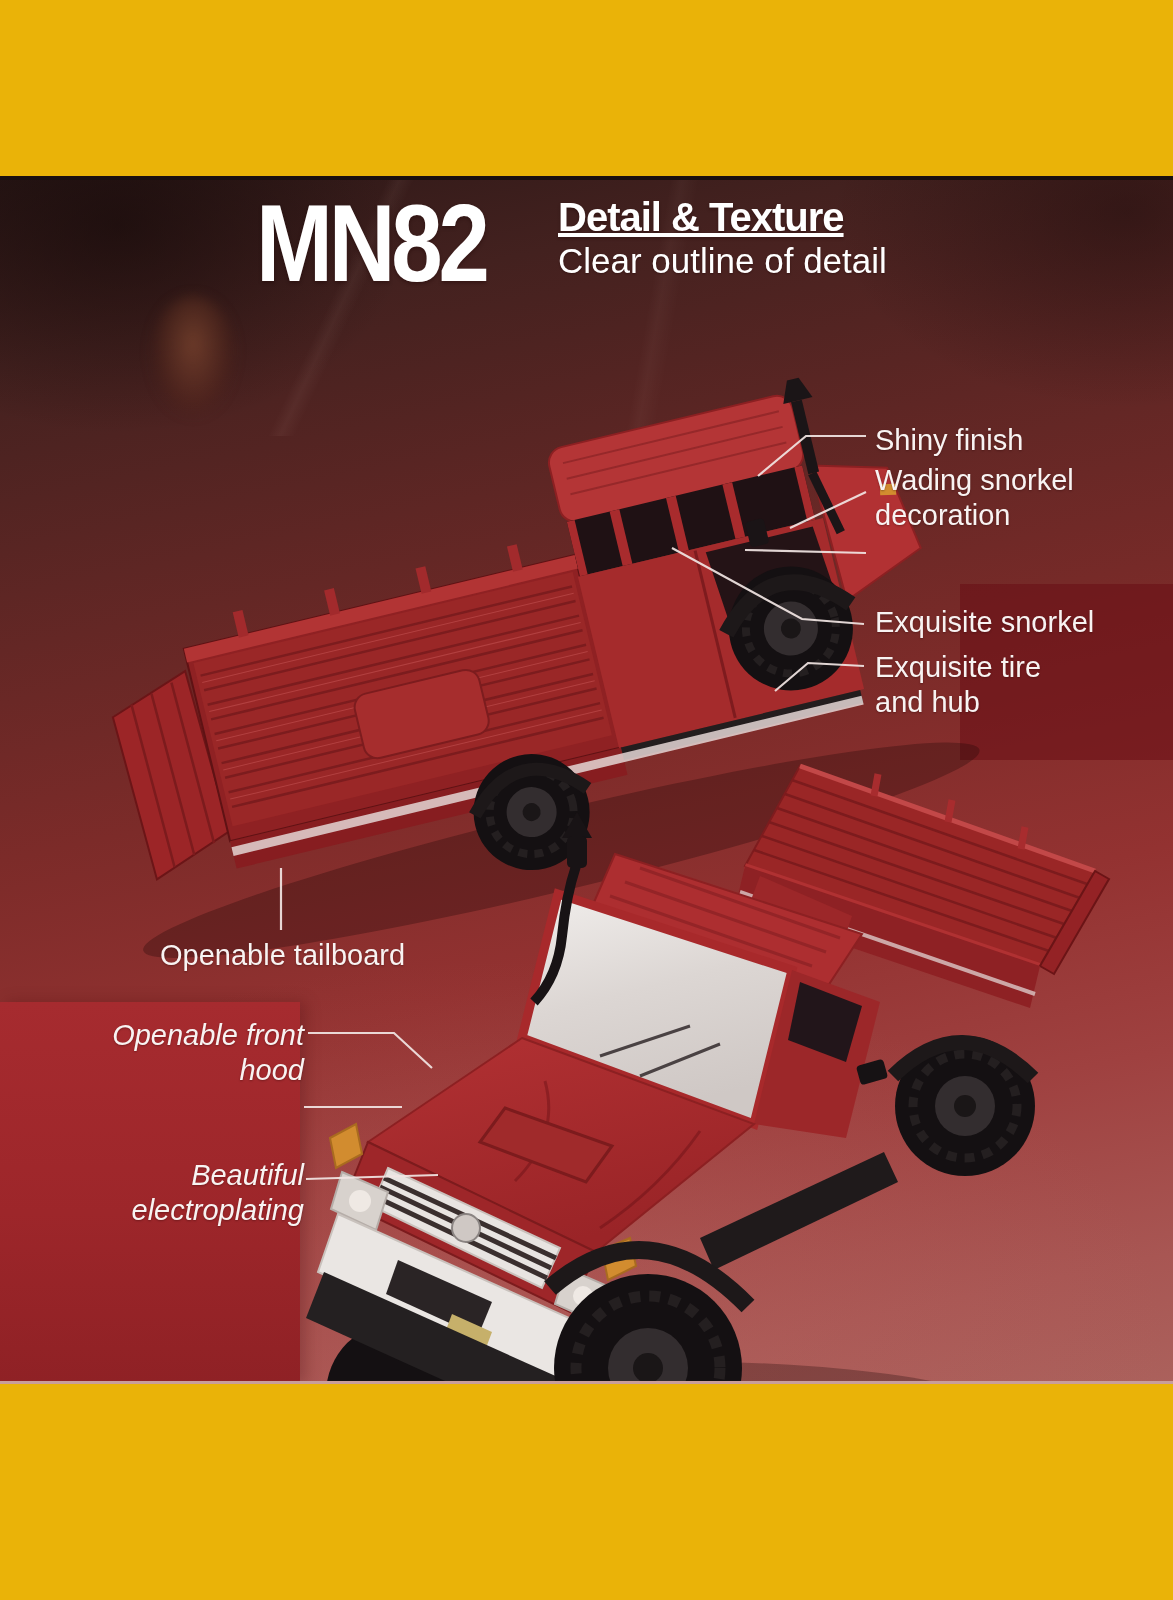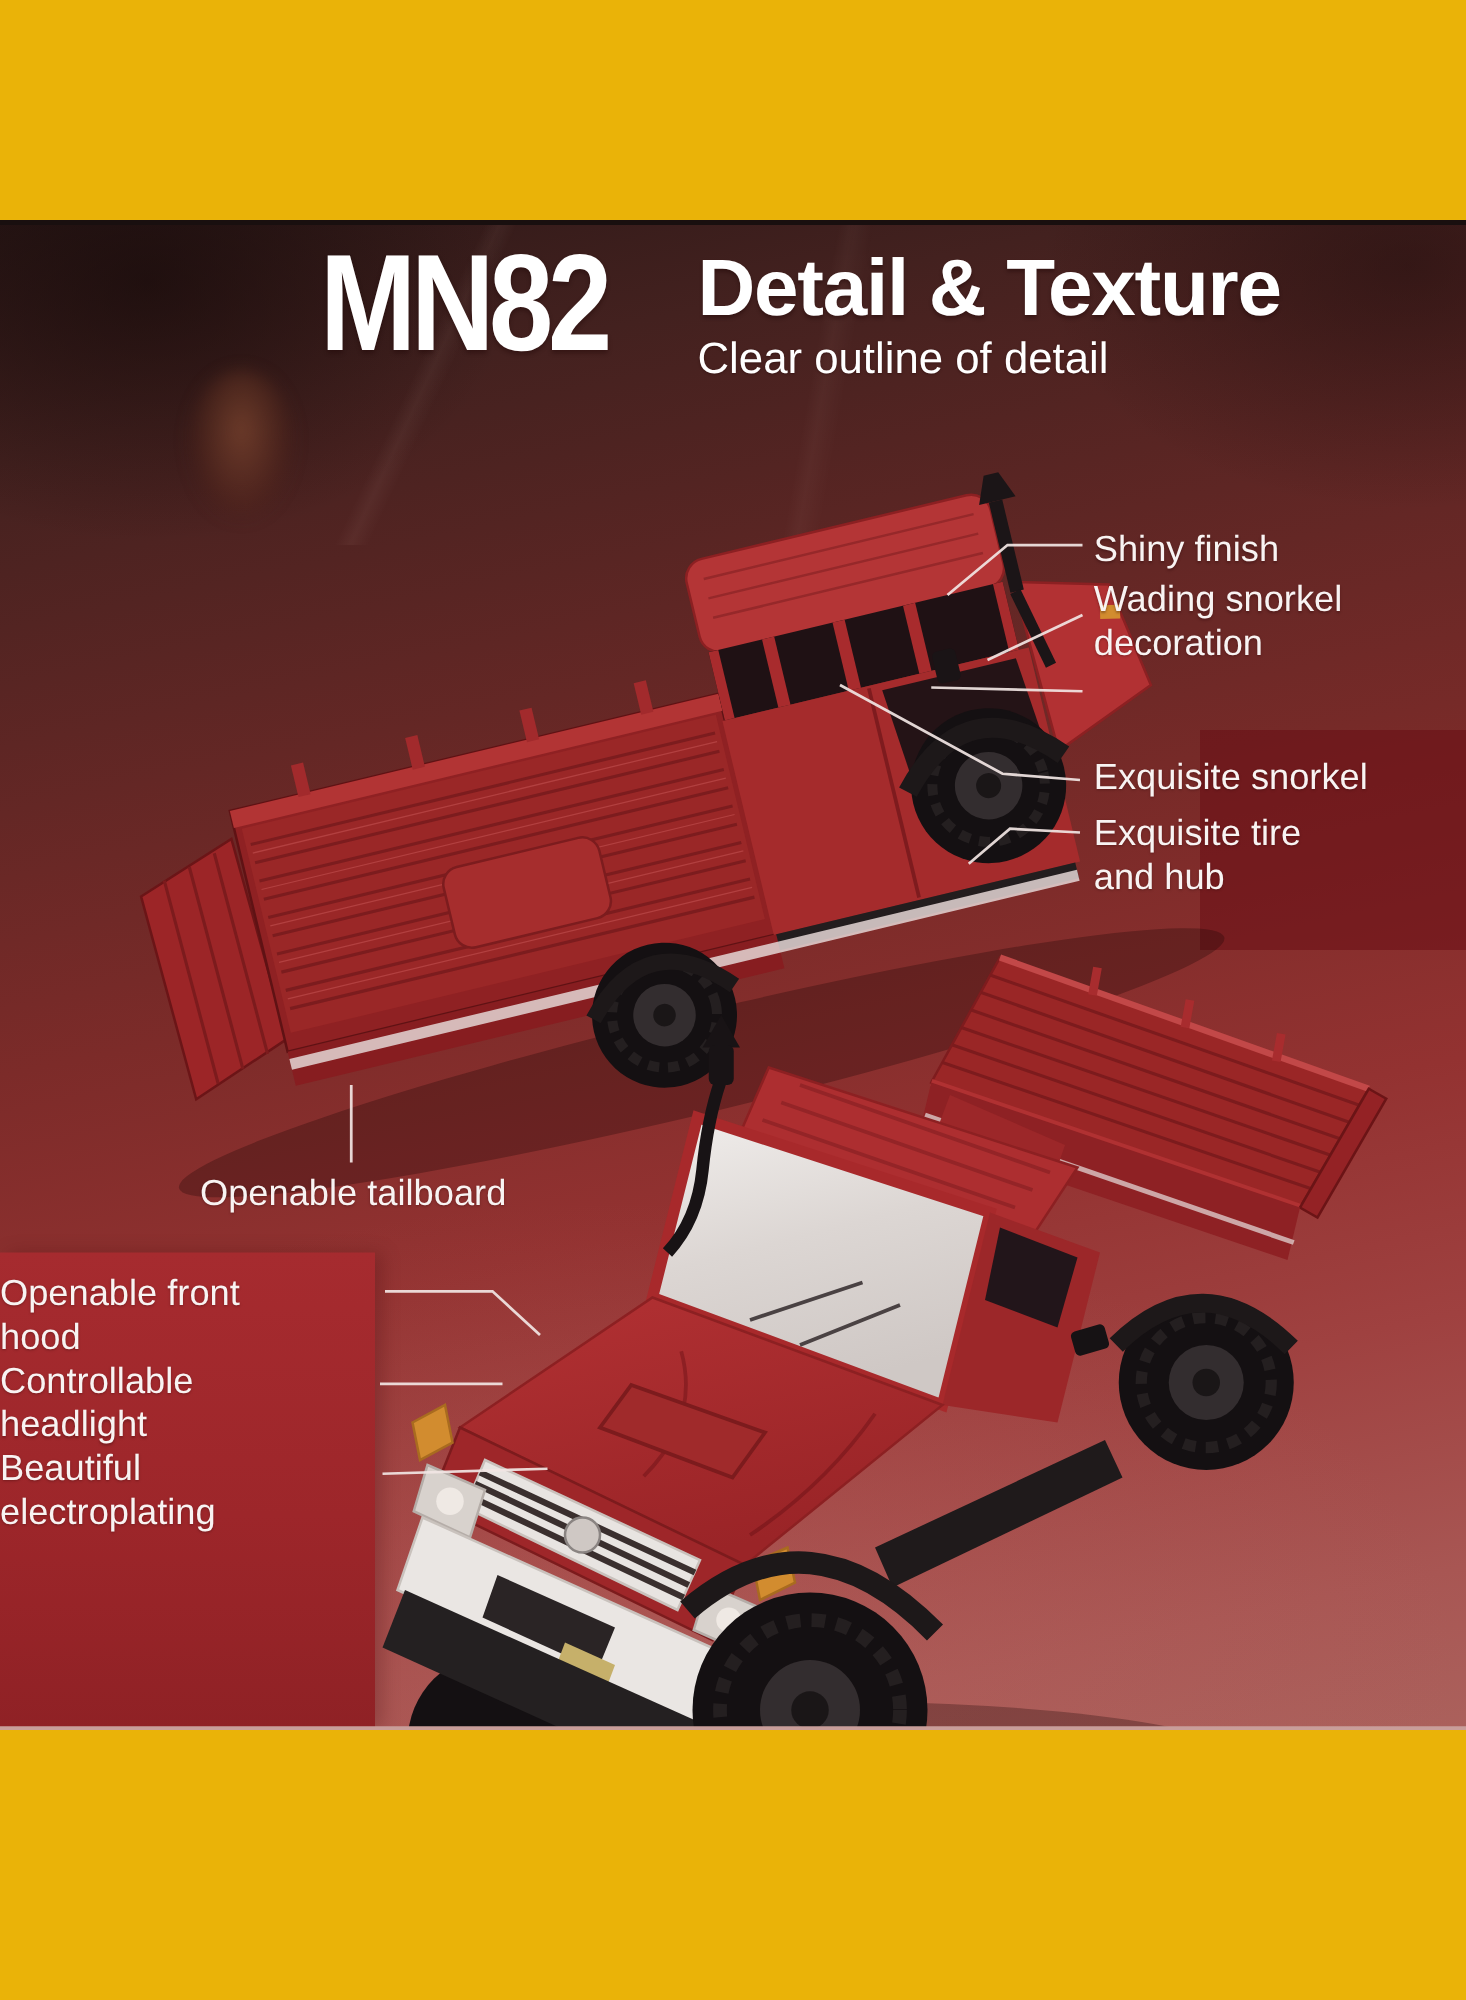--- a/index.html
+++ b/index.html
@@ -24,29 +24,29 @@
   .dark-panel{position:absolute;left:960px;top:408px;width:213px;height:176px;
      background:rgba(104,12,20,0.52);}
   .red-block{position:absolute;left:0;top:826px;width:300px;height:382px;
      background:linear-gradient(180deg,#a62b2f 0%,#9d262a 55%,#8f2125 100%);
      box-shadow:6px 0 14px rgba(60,5,8,0.25);}
   
   .mn82{position:absolute;left:256px;top:12px;color:#ffffff;font-size:110px;font-weight:bold;
      line-height:1;letter-spacing:-5px;transform:scaleX(0.84);transform-origin:left top;
      text-shadow:0 2px 4px rgba(30,5,5,0.4);}
   .title-right{position:absolute;left:558px;top:20px;color:#ffffff;}
-  .title-heading{font-size:64px;font-weight:bold;line-height:1.08;letter-spacing:-1px;
-     text-shadow:0 2px 3px rgba(30,5,5,0.4);}
+  .title-heading{font-size:40px;font-weight:bold;line-height:1.08;letter-spacing:-1px;
+     text-shadow:0 2px 3px rgba(30,5,5,0.4);text-decoration:underline;}
   .title-sub{font-size:35px;font-weight:normal;line-height:1.1;margin-top:3px;
      text-shadow:0 1px 2px rgba(30,5,5,0.4);}
   
   .callout{position:absolute;color:#f8f3f2;font-size:29px;line-height:35px;white-space:pre-line;
      text-shadow:0 1px 2px rgba(40,6,8,0.35);}
   .co-right{left:875px;}
-  .co-left{left:0;width:292px;}
+  .co-left{left:12px;width:292px;text-align:right;font-style:italic;}
   .svg-layer{position:absolute;left:0;top:0;width:1173px;height:1208px;}
 </style>
 </head>
 <body>
 
 <div class="page">
   <div class="band">
     <div class="streaks"></div>
     <div class="figure-blob"></div>
     <div class="dark-panel"></div>
@@ -226,21 +226,19 @@
     <div class="callout co-right" style="top:287px">Wading snorkel
 decoration</div>
     <div class="callout co-right" style="top:429px">Exquisite snorkel</div>
     <div class="callout co-right" style="top:474px">Exquisite tire
 and hub</div>
 
     <div class="callout" style="left:160px;top:762px">Openable tailboard</div>
 
     <div class="callout co-left" style="top:842px">Openable front
 hood</div>
-    <div class="callout co-left" style="top:912px">Controllable
-headlight</div>
     <div class="callout co-left" style="top:982px">Beautiful
 electroplating</div>
 
     <div class="band-top-edge"></div>
     <div class="band-bottom-edge"></div>
   </div>
 </div>
 
 </body></html>

